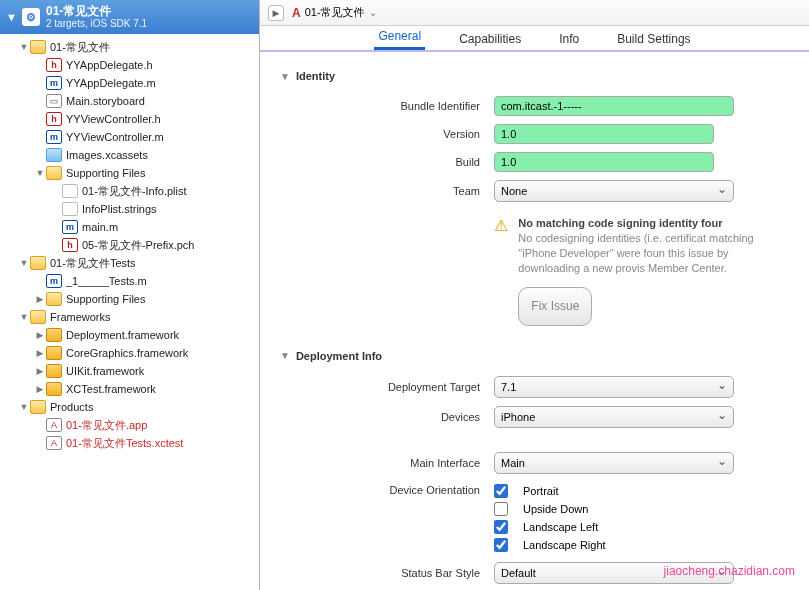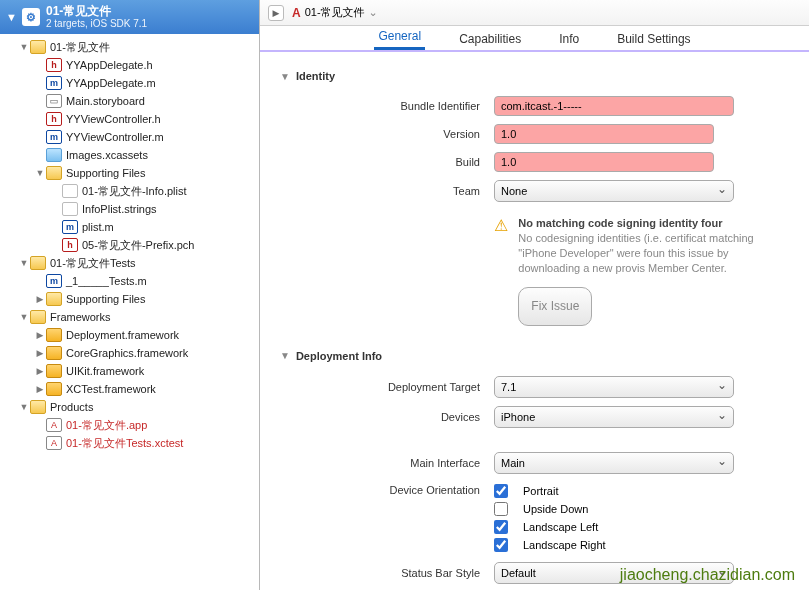--- a/index.html
+++ b/index.html
@@ -40,35 +40,35 @@
 .tabs { display:flex; gap:30px; padding:0 14px; height:26px; align-items:flex-end; border-bottom:2px solid #c4b5fd; }
 .tab { font-size:12px; color:#333; padding:4px 4px; cursor:default; }
 .tab.active { color:#1565c0; border-bottom:3px solid #1565c0; font-weight:500; }
 
 .scroll { flex:1; overflow:auto; padding:10px 20px 20px 20px; }
 .section-title { display:flex; align-items:center; gap:6px; font-weight:bold; font-size:12px; color:#333; margin:8px 0 14px 0; }
 .section-title .tw2 { color:#888; font-size:10px; }
 
 .formgrid { display:grid; grid-template-columns: 200px 1fr; row-gap:8px; column-gap:14px; align-items:center; }
 .flabel { text-align:right; color:#333; }
-input[type=text]{ width:220px; height:20px; border:1px solid #aaa; border-radius:4px; padding:0 6px; font-size:11px; background:#fca5a5; }
+input[type=text]{ width:220px; height:20px; border:1px solid #aaa; border-radius:4px; padding:0 6px; font-size:11px; background:#86efac; }
 input.wide { width:240px; }
 .select { width:240px; height:22px; border:1px solid #aaa; border-radius:5px; background:linear-gradient(#fdfdfd,#e9e9e9); padding:0 20px 0 6px; display:flex; align-items:center; position:relative; font-size:11px; }
 .select::after { content:"⌄"; position:absolute; right:6px; top:1px; color:#555; font-size:12px; }
 
 .warnbox { display:flex; gap:10px; margin-top:6px; }
 .warnicon { color:#e6a100; font-size:16px; }
 .warntext { color:#888; font-size:11px; line-height:1.35; max-width:300px; }
 .warntext b { color:#444; font-weight:600; }
 .fixbtn { margin-top:12px; display:inline-block; padding:10px 12px; border:1px solid #aaa; border-radius:10px; background:linear-gradient(#fdfdfd,#e6e6e6); font-size:12px; }
 
 .cbx { display:flex; align-items:center; gap:15px; height:18px; }
 .cbx input { width:14px; height:14px; accent-color:#2a6fd6; }
 
-.wmark { position:absolute; right:14px; bottom:6px; font-size:16px; color:#4d7c0f; pointer-events:none; }
+.wmark { position:absolute; right:14px; bottom:12px; font-size:12px; color:#ec4899; pointer-events:none; }
 </style>
 </head>
 <body>
 
 <div class="sidebar">
   <div class="proj-header">
     <span class="disclosure">▼</span>
     <span class="icon">⚙</span>
     <div class="titles">
       <div class="t1">01-常见文件</div>
@@ -122,21 +122,21 @@
         <span class="lbl">01-常见文件-Info.plist</span>
       </div>
       <div class="row indent-3">
         <span class="tw"></span>
         <span class="fi txt"></span>
         <span class="lbl">InfoPlist.strings</span>
       </div>
       <div class="row indent-3">
         <span class="tw"></span>
         <span class="fi m">m</span>
-        <span class="lbl">plist.m</span>
+        <span class="lbl">main.m</span>
       </div>
       <div class="row indent-3">
         <span class="tw"></span>
         <span class="fi h">h</span>
         <span class="lbl">05-常见文件-Prefix.pch</span>
       </div>
       <div class="row indent-1">
         <span class="tw">▼</span>
         <span class="fi folder"></span>
         <span class="lbl">01-常见文件Tests</span>

